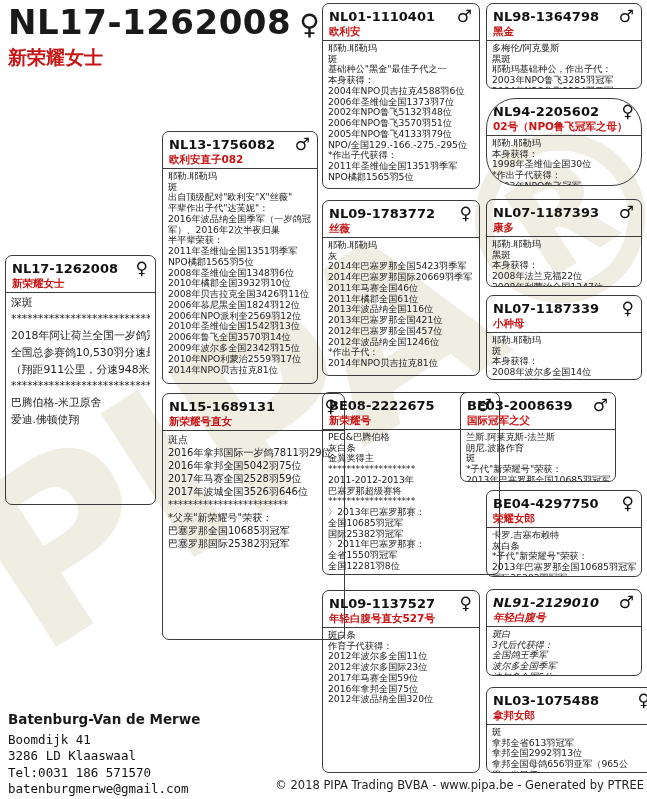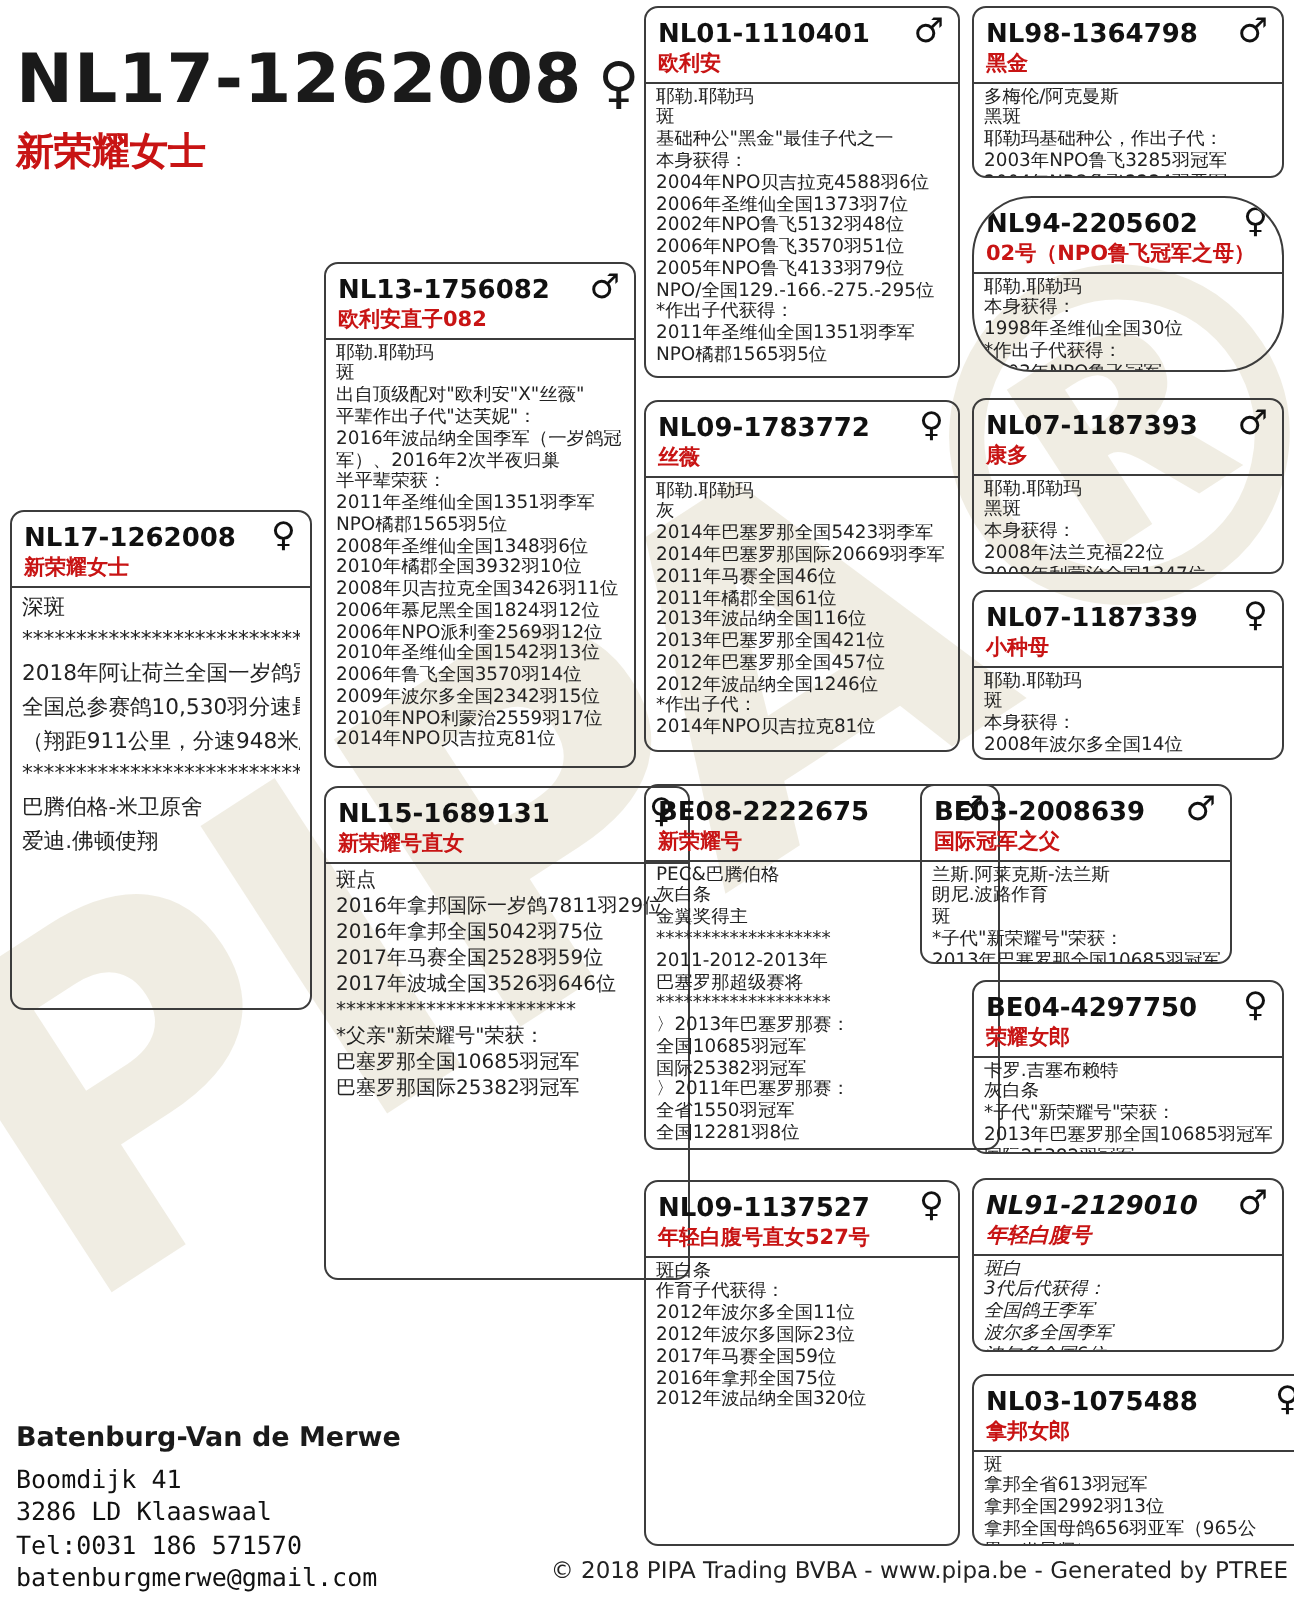--- a/index.html
+++ b/index.html
@@ -3,21 +3,21 @@
 <meta charset="utf-8">
 <style>
   html,body{margin:0;padding:0;background:#fff;}
   .page{position:relative;width:647px;height:799px;background:#ffffff;overflow:hidden;
         font-family:"DejaVu Sans","Liberation Sans",sans-serif;color:#1a1a1a;}
   
   .watermark{position:absolute;left:50%;top:47%;transform:translate(-50%,-50%) rotate(-33deg);
         font-size:235px;font-weight:bold;letter-spacing:-8px;white-space:nowrap;
         color:rgba(205,194,163,0.30);z-index:0;user-select:none;}
   
-  .page-header{position:absolute;left:8px;top:20px;z-index:2;}
+  .page-header{position:absolute;left:8px;top:2px;z-index:2;}
   .title-ring{font-size:34px;font-weight:bold;letter-spacing:0.5px;}
   .title-sex{font-size:28px;font-weight:bold;margin-left:8px;}
   .title-name{font-size:19px;font-weight:bold;color:#c81414;margin-top:3px;}
   
   .box{position:absolute;box-sizing:border-box;border:1.5px solid #3c3c3c;border-radius:7px;
        background:transparent;overflow:hidden;z-index:1;}
   .box-header{position:relative;padding:2px 6px 1px 6px;border-bottom:1.5px solid #3c3c3c;}
   .box-ring{font-weight:bold;font-size:13px;line-height:1.15;color:#111;}
   .box-sex{position:absolute;right:7px;top:2px;font-size:17px;font-weight:bold;color:#111;}
   .box-name{font-weight:bold;font-size:10.5px;line-height:1.12;color:#c81414;padding:1px 0 1px 0;}

